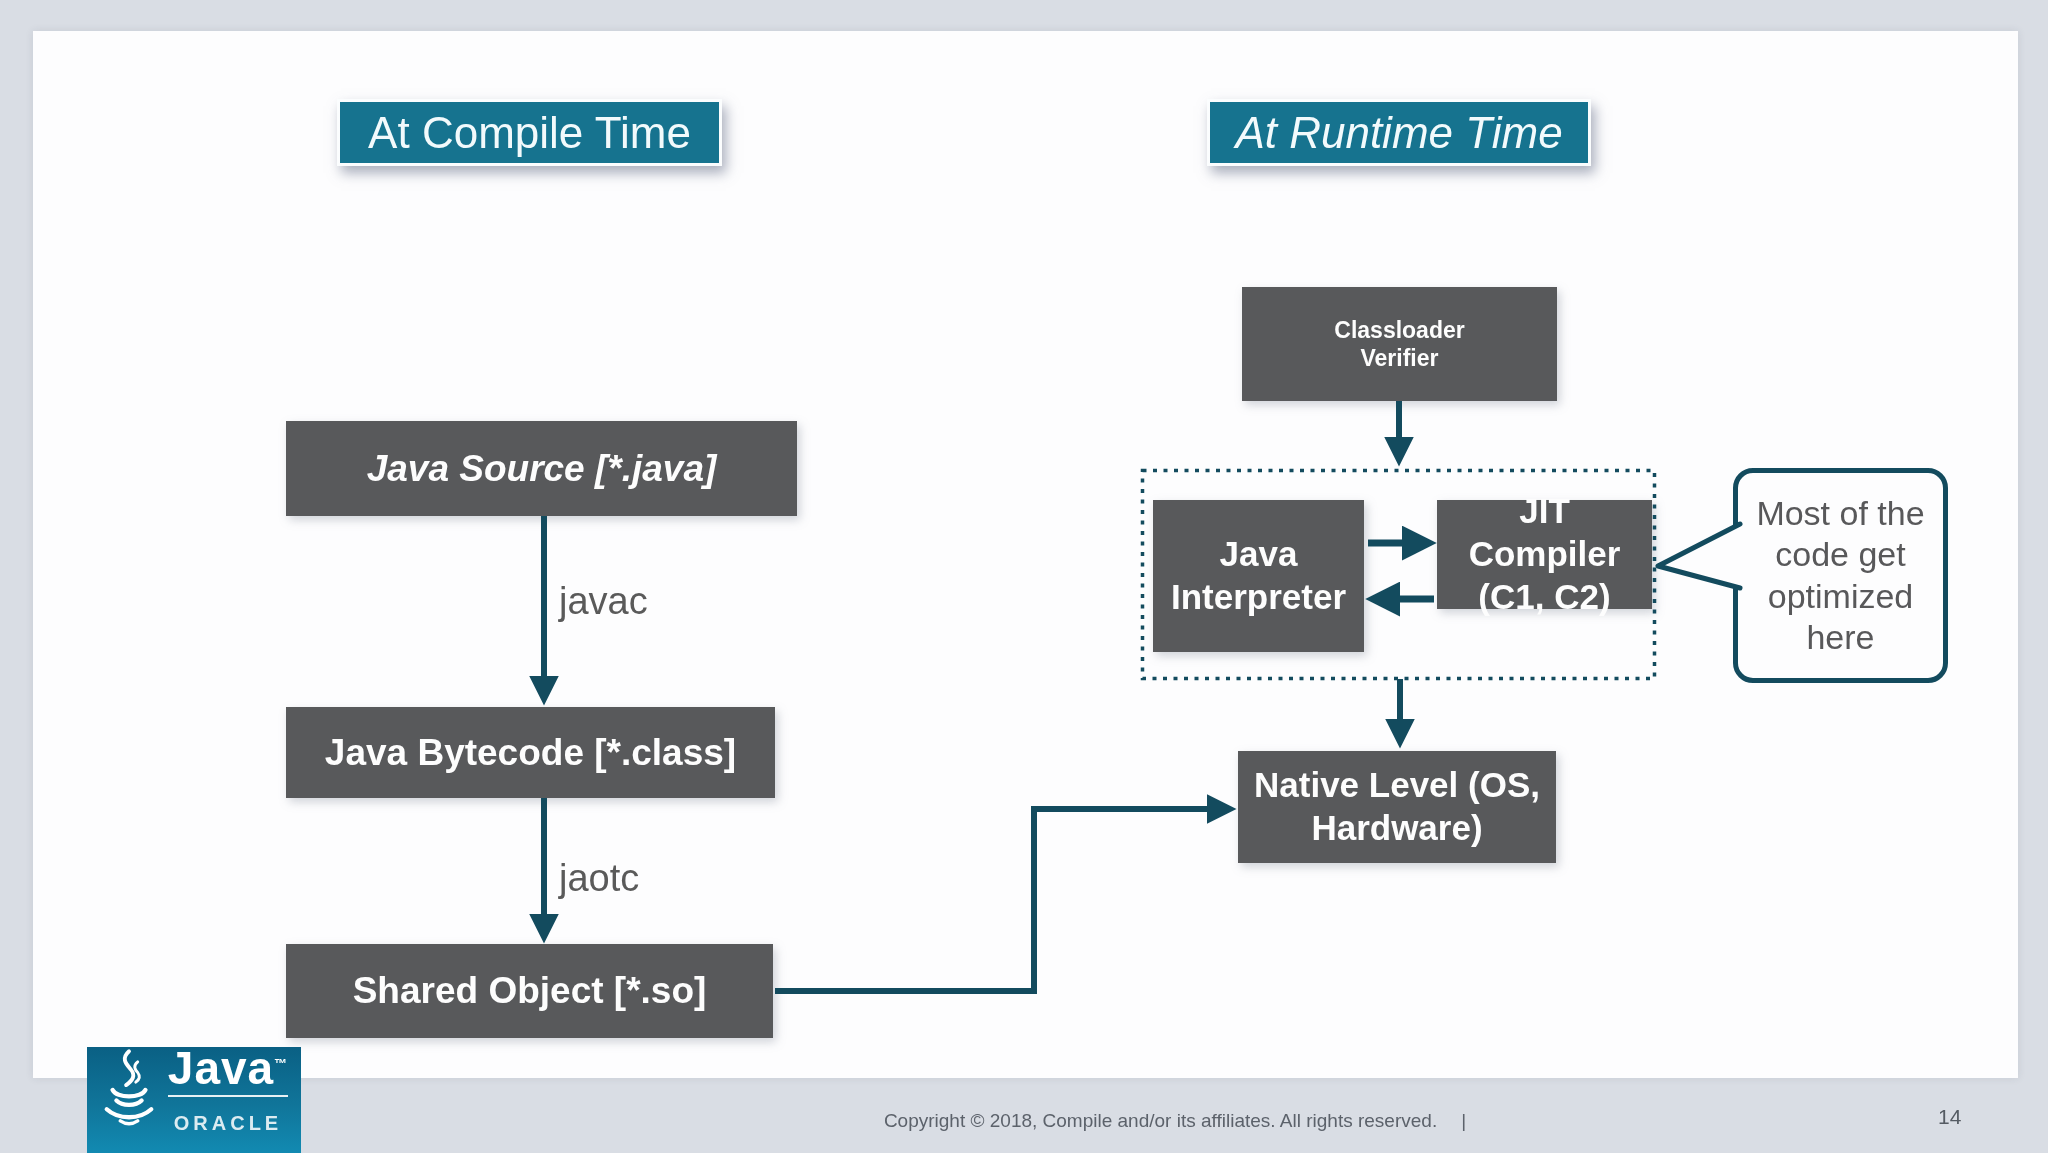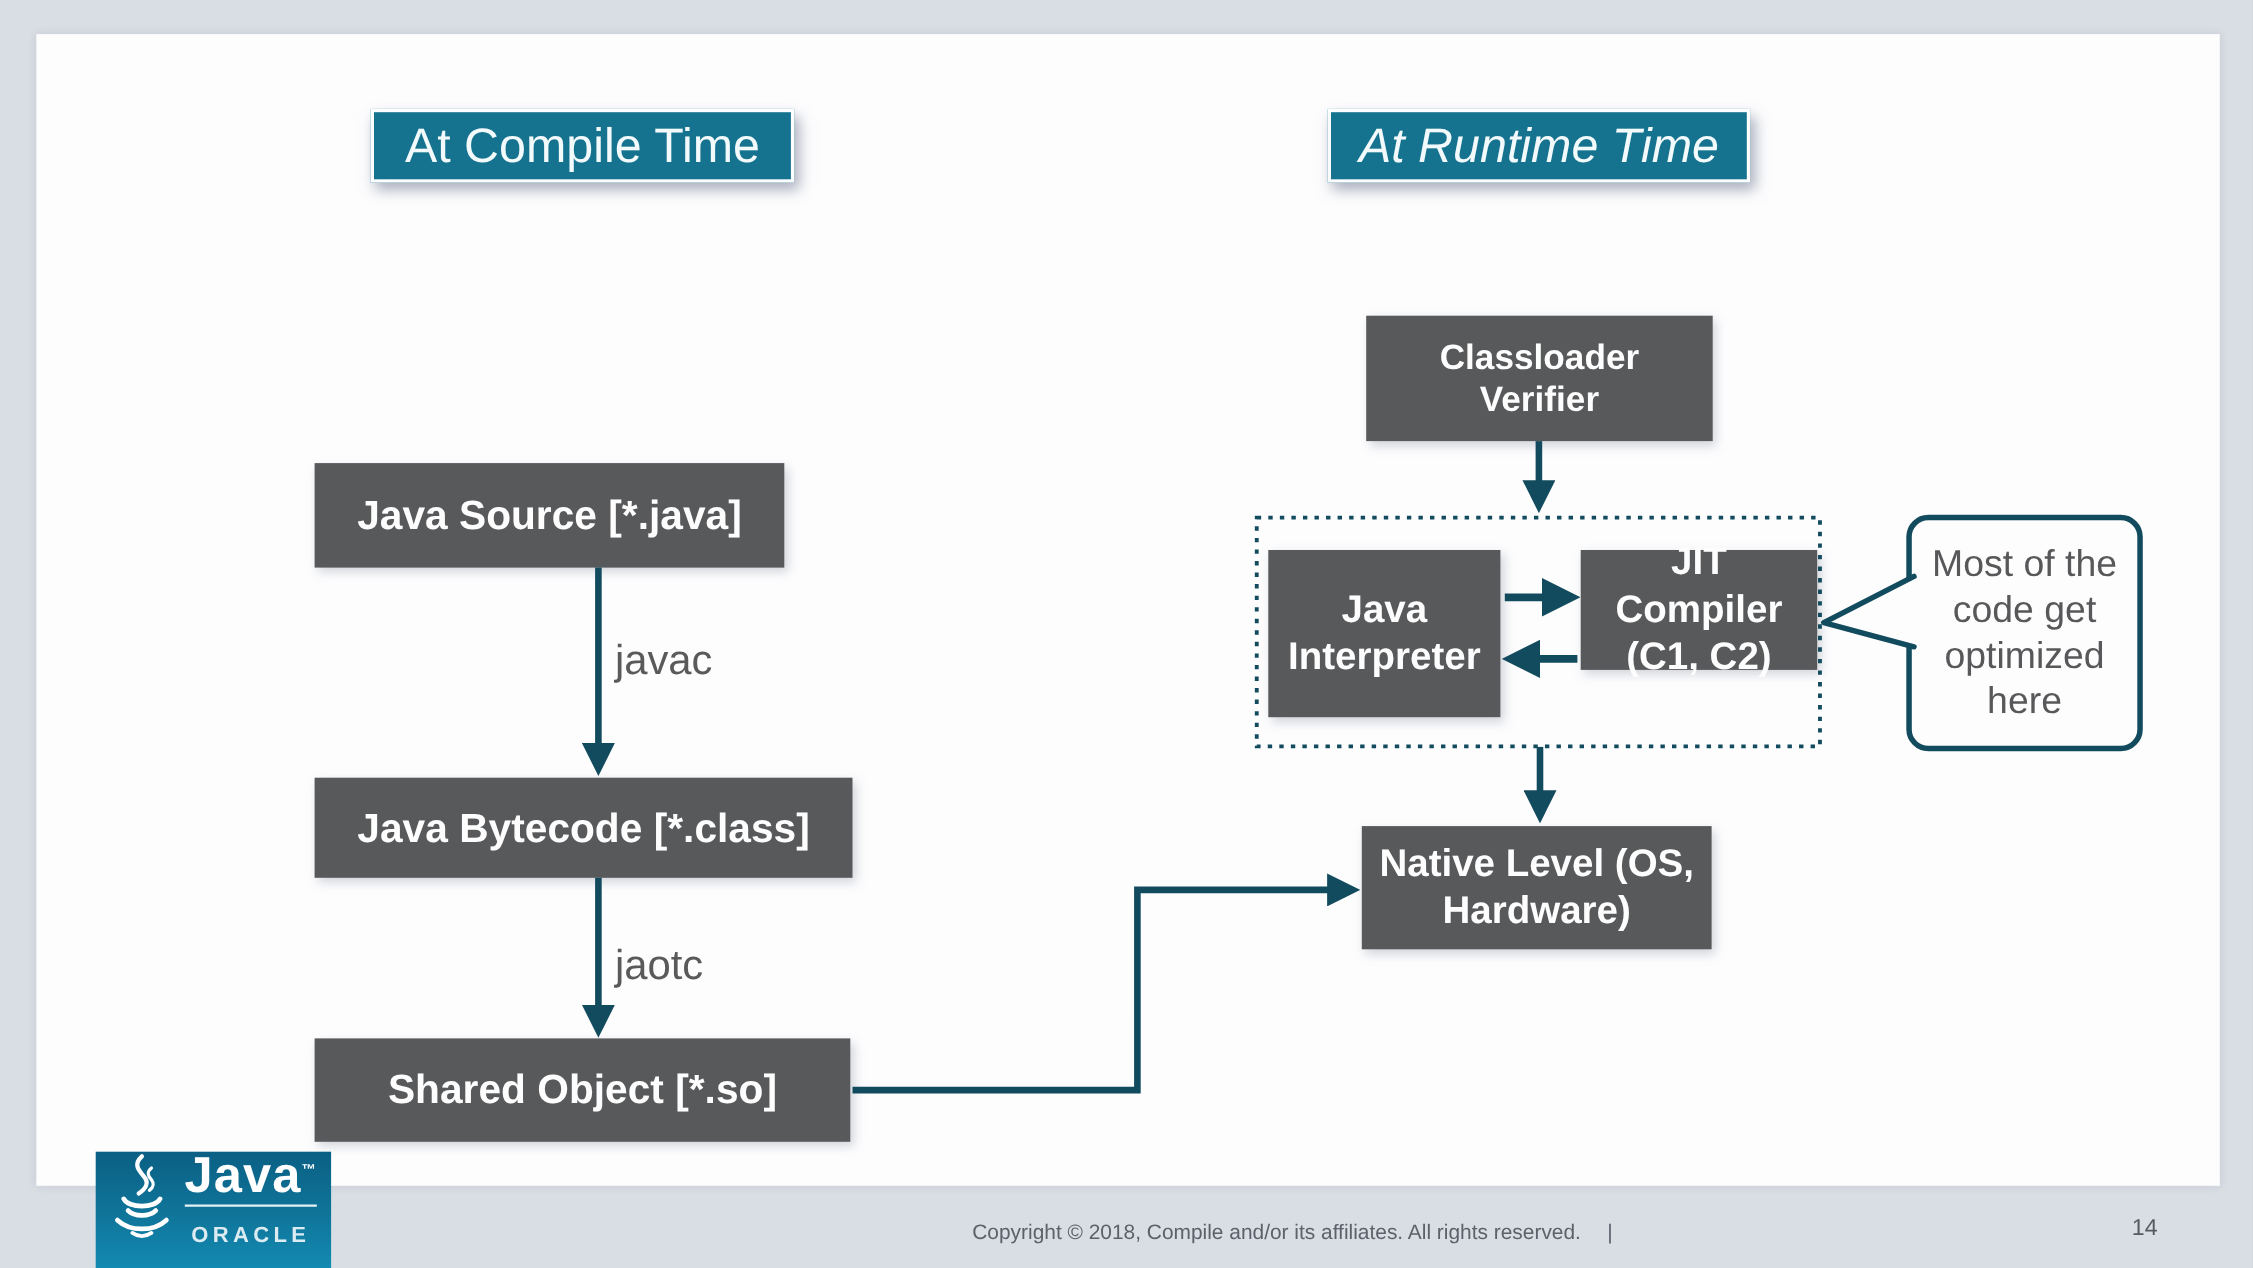--- a/index.html
+++ b/index.html
@@ -36,24 +36,24 @@
     background: #58595b;
     color: #fdfdfd;
     font-weight: bold;
     display: flex; align-items: center; justify-content: center;
     text-align: center;
     white-space: pre-line;
     box-shadow: 3px 4px 9px rgba(125,135,150,0.35);
     z-index: 2;
     line-height: 1.28;
   }
-  .node-source    { left: 286px; top: 421px; width: 427px; height: 95px;  font-size: 37px; }
+  .node-source    { left: 286px; top: 421px; width: 511px; height: 95px;  font-size: 37px; font-style: italic; }
   .node-bytecode  { left: 286px; top: 707px; width: 489px; height: 91px;  font-size: 37px; }
   .node-shared    { left: 286px; top: 944px; width: 487px; height: 94px;  font-size: 37px; }
-  .node-classloader { left: 1242px; top: 287px; width: 315px; height: 114px; font-size: 32px; line-height: 1.22; }
+  .node-classloader { left: 1242px; top: 287px; width: 315px; height: 114px; font-size: 23px; line-height: 1.22; }
   .node-interpreter { left: 1153px; top: 500px; width: 211px; height: 152px; font-size: 35px; line-height: 1.22; }
   .node-jit         { left: 1437px; top: 500px; width: 215px; height: 109px; font-size: 35px; line-height: 1.22; }
   .node-native      { left: 1238px; top: 751px; width: 318px; height: 112px; font-size: 35px; line-height: 1.22; }
   
   .edge-label {
     position: absolute;
     color: #5a5a5a;
     font-size: 38px;
     z-index: 2;
   }

